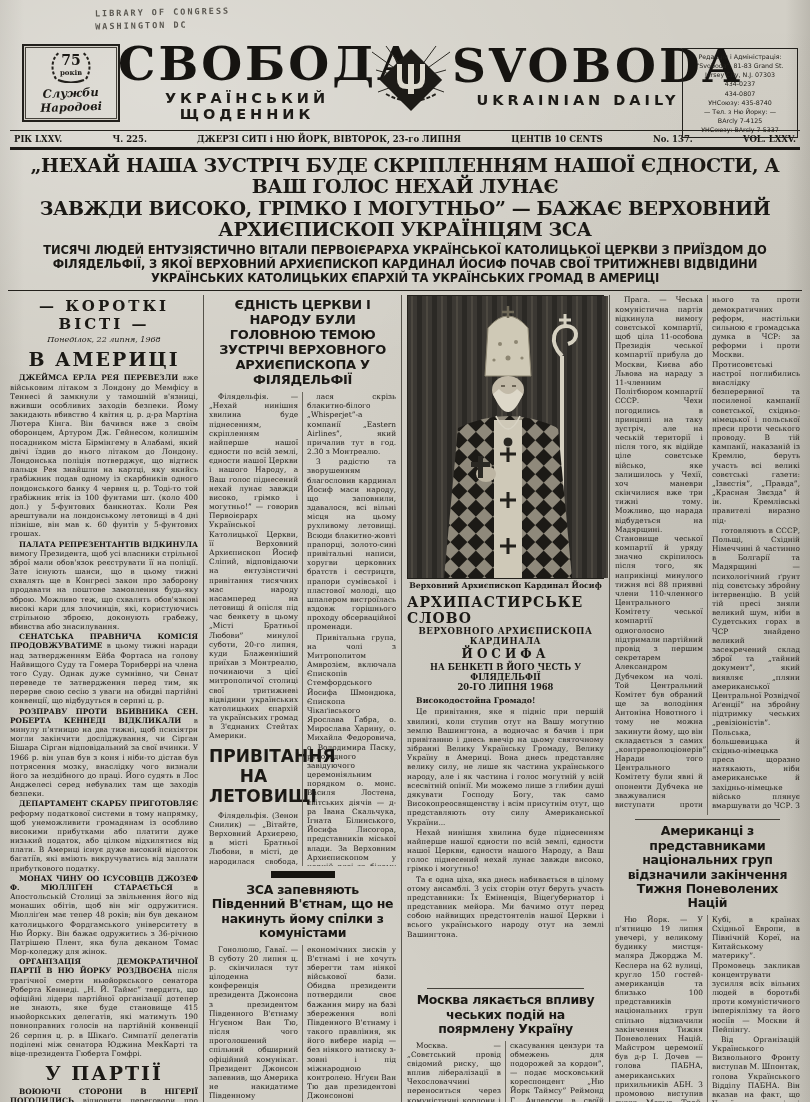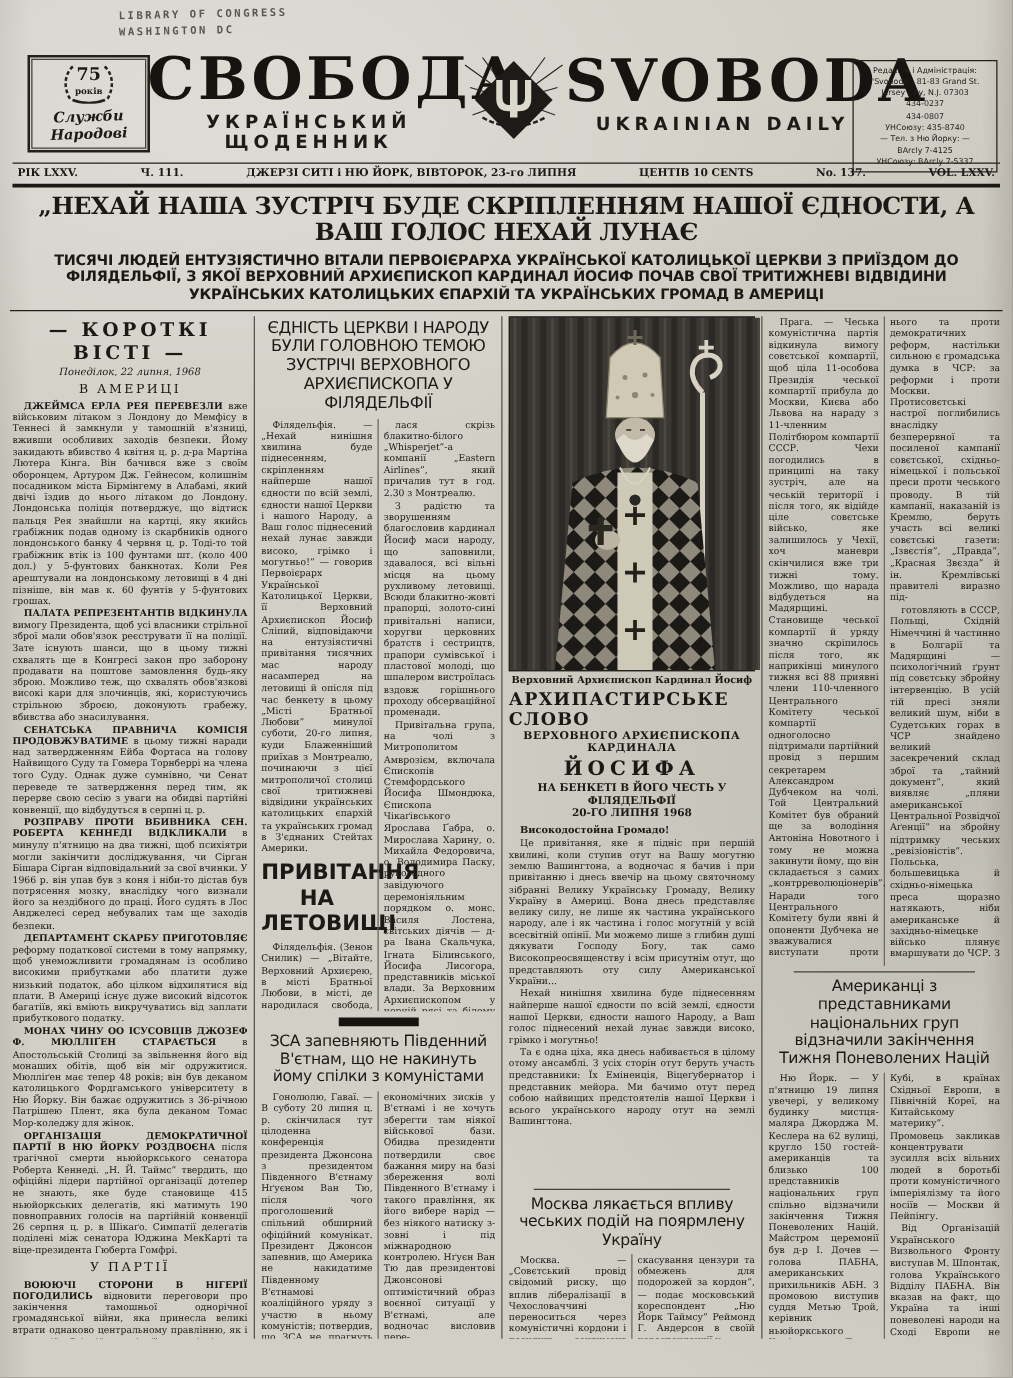--- a/index.html
+++ b/index.html
@@ -51,22 +51,22 @@
   .cols{display:flex;margin:4px 10px 0;height:818px;}
   .col{overflow:hidden;height:818px;}
   .c1{width:193px;padding-right:5px;}
   .c2{width:192px;border-left:1px solid #55524a;padding:0 5px;}
   .c3{width:202px;border-left:1px solid #55524a;padding:0 5px;}
   .c4{width:190px;border-left:1px solid #55524a;padding-left:5px;}
   p{margin:0 0 1px;text-indent:9px;font-size:7.4px;line-height:1.24;text-align:justify;}
   .lead{font-weight:bold;}
   .kv-head{text-align:center;font-weight:bold;font-size:15px;letter-spacing:3px;margin-top:2px;}
   .kv-date{text-align:center;font-style:italic;font-size:8px;margin:2px 0 3px;}
-  .sec-head{text-align:center;font-weight:normal;font-size:10px;letter-spacing:2px;margin:4px 0 3px;}
-  .art-head{text-align:center;font-weight:normal;font-size:13px;line-height:1.15;margin:3px 0 4px;
+  .sec-head{text-align:center;font-weight:bold;font-size:19px;letter-spacing:2px;margin:4px 0 3px;}
+  .art-head{text-align:center;font-weight:bold;font-size:13px;line-height:1.15;margin:3px 0 4px;
     font-family:"DejaVu Sans", sans-serif;letter-spacing:-0.3px;}
   .art-head.mixed{font-size:12.5px;}
   .subhead{text-align:center;font-weight:bold;font-size:17px;line-height:1.2;margin:5px 0 4px;
     font-family:"DejaVu Sans", sans-serif;}
   .twocol{display:flex;}
   .twocol>div{flex:1;min-width:0;}
   .twocol>div+div{border-left:1px solid #6b675d;padding-left:4px;margin-left:4px;}
   .fixA{height:474px;overflow:hidden;}
   .mc{column-gap:9px;column-rule:1px solid #6b675d;overflow:hidden;}
   .mc2{column-count:2;}
@@ -74,21 +74,21 @@
   .prag-text{height:520px;}
   .mosc-text{height:106px;}
   .capt-text{height:300px;}
   .divbar{width:64px;height:7px;background:#16140f;margin:5px auto;}
   .divline{border-top:1px solid #44413a;margin:4px 20px;}
   
   .photo{border:1px solid #23211c;background:#33312c;line-height:0;}
   .caption{text-align:center;font-weight:bold;font-size:7.8px;margin:2px 0 4px;}
   .kick1{font-weight:bold;font-size:14px;letter-spacing:1px;margin-top:2px;}
   .kick2{text-align:center;font-weight:bold;font-size:8.6px;letter-spacing:0.5px;}
-  .kick3{text-align:center;font-weight:bold;font-size:16px;letter-spacing:4px;margin:1px 0;}
+  .kick3{text-align:center;font-weight:bold;font-size:12px;letter-spacing:4px;margin:1px 0;}
   .kick4{text-align:center;font-weight:bold;font-size:8.4px;}
   .salut{font-weight:bold;font-size:7.8px;text-indent:9px;margin:4px 0 2px;}
   .sermon{height:292px;overflow:hidden;}
 </style>
 </head>
 <body>
 
 <div class="page">
 
   <div class="stamp">
@@ -146,29 +146,30 @@
       <div>434-0807</div>
       <div>УНСоюзу: 435-8740</div>
       <div>— Тел. з Ню Йорку: —</div>
       <div>BArcly 7-4125</div>
       <div>УНСоюзу: BArcly 7-5337</div>
     </div>
   </header>
 
   <div class="dateline">
     <span>РІК LXXV.</span>
-    <span>Ч. 111.</span>
+    <span>Ч. 225.</span>
     <span>ДЖЕРЗІ СИТІ і НЮ ЙОРК, ВІВТОРОК, 23-го ЛИПНЯ</span>
     <span>ЦЕНТІВ 10 CENTS</span>
     <span>No. 137.</span>
     <span>VOL. LXXV.</span>
   </div>
 
   <div class="headblock">
     <div class="head-l">„НЕХАЙ НАША ЗУСТРІЧ БУДЕ СКРІПЛЕННЯМ НАШОЇ ЄДНОСТИ, А ВАШ ГОЛОС НЕХАЙ ЛУНАЄ</div>
+    <div class="head-l">ЗАВЖДИ ВИСОКО, ГРІМКО І МОГУТНЬО” — БАЖАЄ ВЕРХОВНИЙ АРХИЄПИСКОП УКРАЇНЦЯМ ЗСА</div>
     <div class="head-sub">ТИСЯЧІ ЛЮДЕЙ ЕНТУЗІЯСТИЧНО ВІТАЛИ ПЕРВОІЄРАРХА УКРАЇНСЬКОЇ КАТОЛИЦЬКОЇ ЦЕРКВИ З ПРИЇЗДОМ ДО ФІЛЯДЕЛЬФІЇ, З ЯКОЇ ВЕРХОВНИЙ АРХИЄПИСКОП КАРДИНАЛ ЙОСИФ ПОЧАВ СВОЇ ТРИТИЖНЕВІ ВІДВІДИНИ УКРАЇНСЬКИХ КАТОЛИЦЬКИХ ЄПАРХІЙ ТА УКРАЇНСЬКИХ ГРОМАД В АМЕРИЦІ</div>
   </div>
 
   <main class="cols">
 
     <section class="col c1">
       <div class="kv-head">—  КОРОТКІ ВІСТІ  —</div>
       <div class="kv-date">Понеділок, 22 липня, 1968</div>
       <div class="sec-head">В АМЕРИЦІ</div>
       <p><span class="lead">ДЖЕЙМСА ЕРЛА РЕЯ ПЕРЕВЕЗЛИ</span> <span>вже військовим літаком з Лондону до Мемфісу в Теннесі й замкнули у тамошній в'язниці, вживши особливих заходів безпеки. Йому закидають вбивство 4 квітня ц. р. д-ра Мартіна Лютера Кінга. Він бачився вже з своїм оборонцем, Артуром Дж. Гейнесом, колишнім посадником міста Бірмінгему в Алабамі, який двічі їздив до нього літаком до Лондону. Лондонська поліція потверджує, що відтиск пальця Рея знайшли на картці, яку якийсь грабіжник подав одному із скарбників одного лондонського банку 4 червня ц. р. Тоді-то той грабіжник втік із 100 фунтами шт. (коло 400 дол.) у 5-фунтових банкнотах. Коли Рея арештували на лондонському летовищі в 4 дні пізніше, він мав к. 60 фунтів у 5-фунтових грошах.</span></p>

